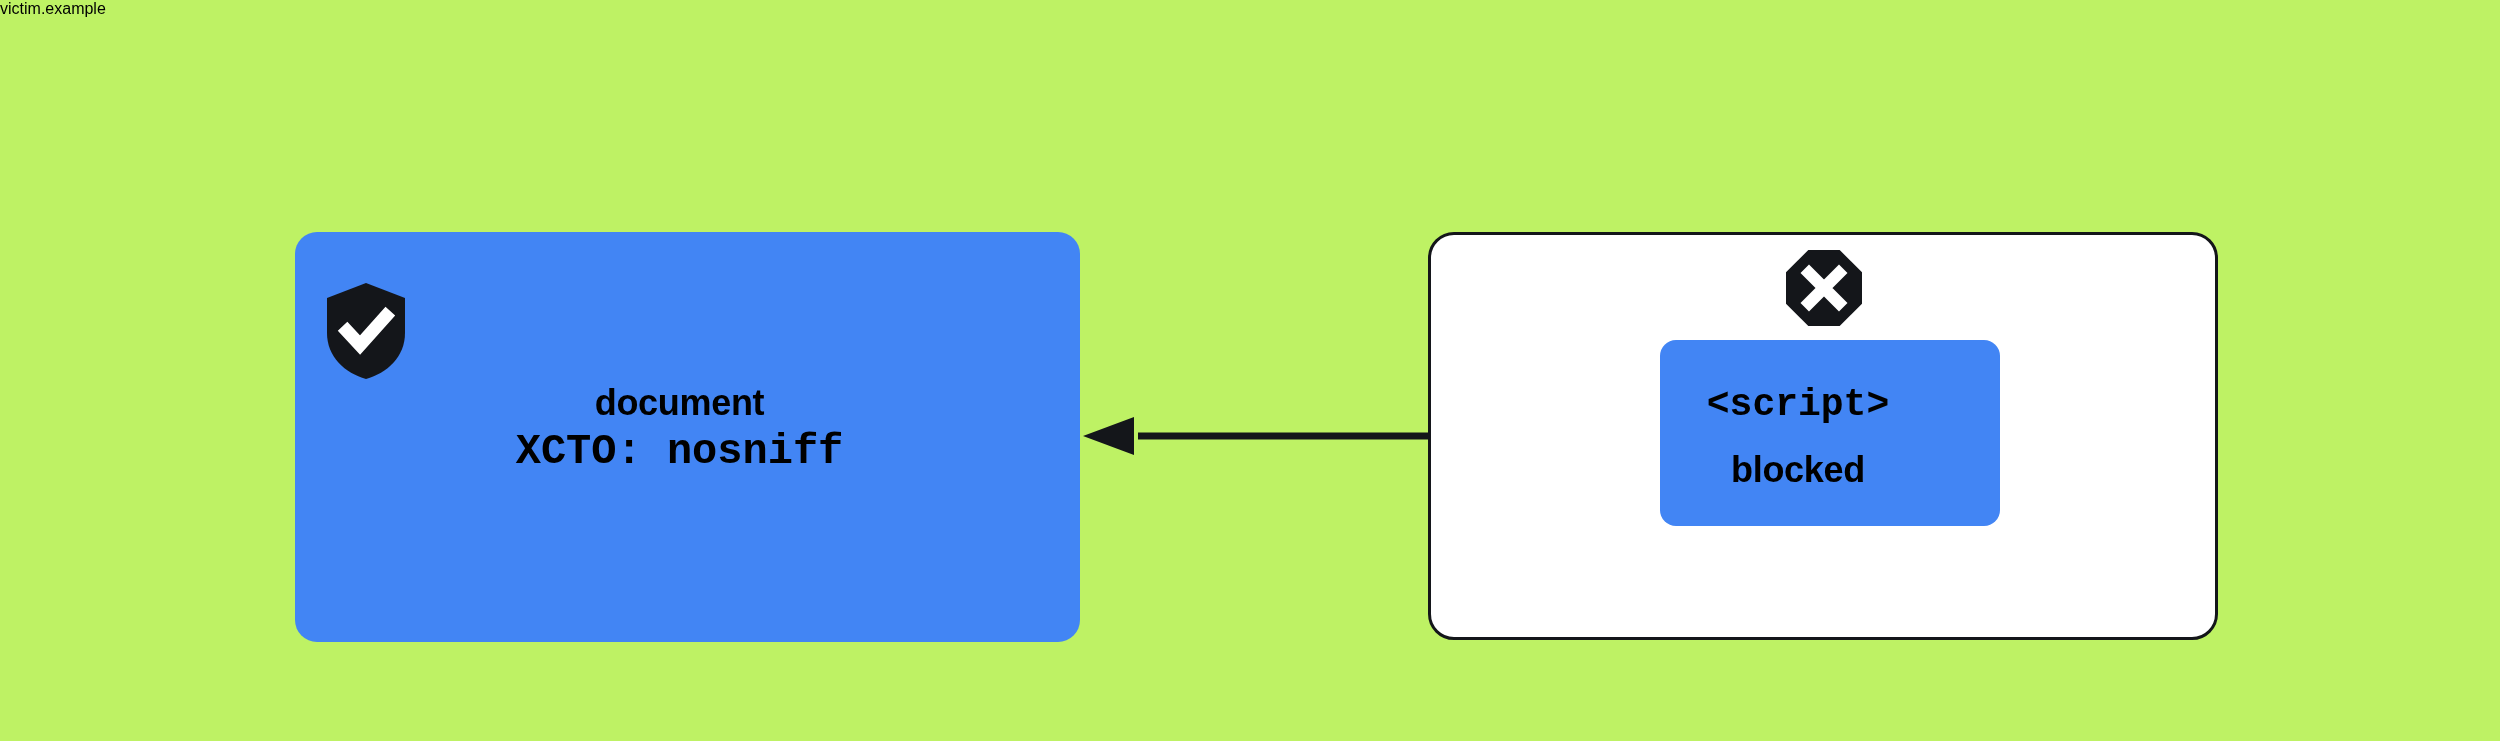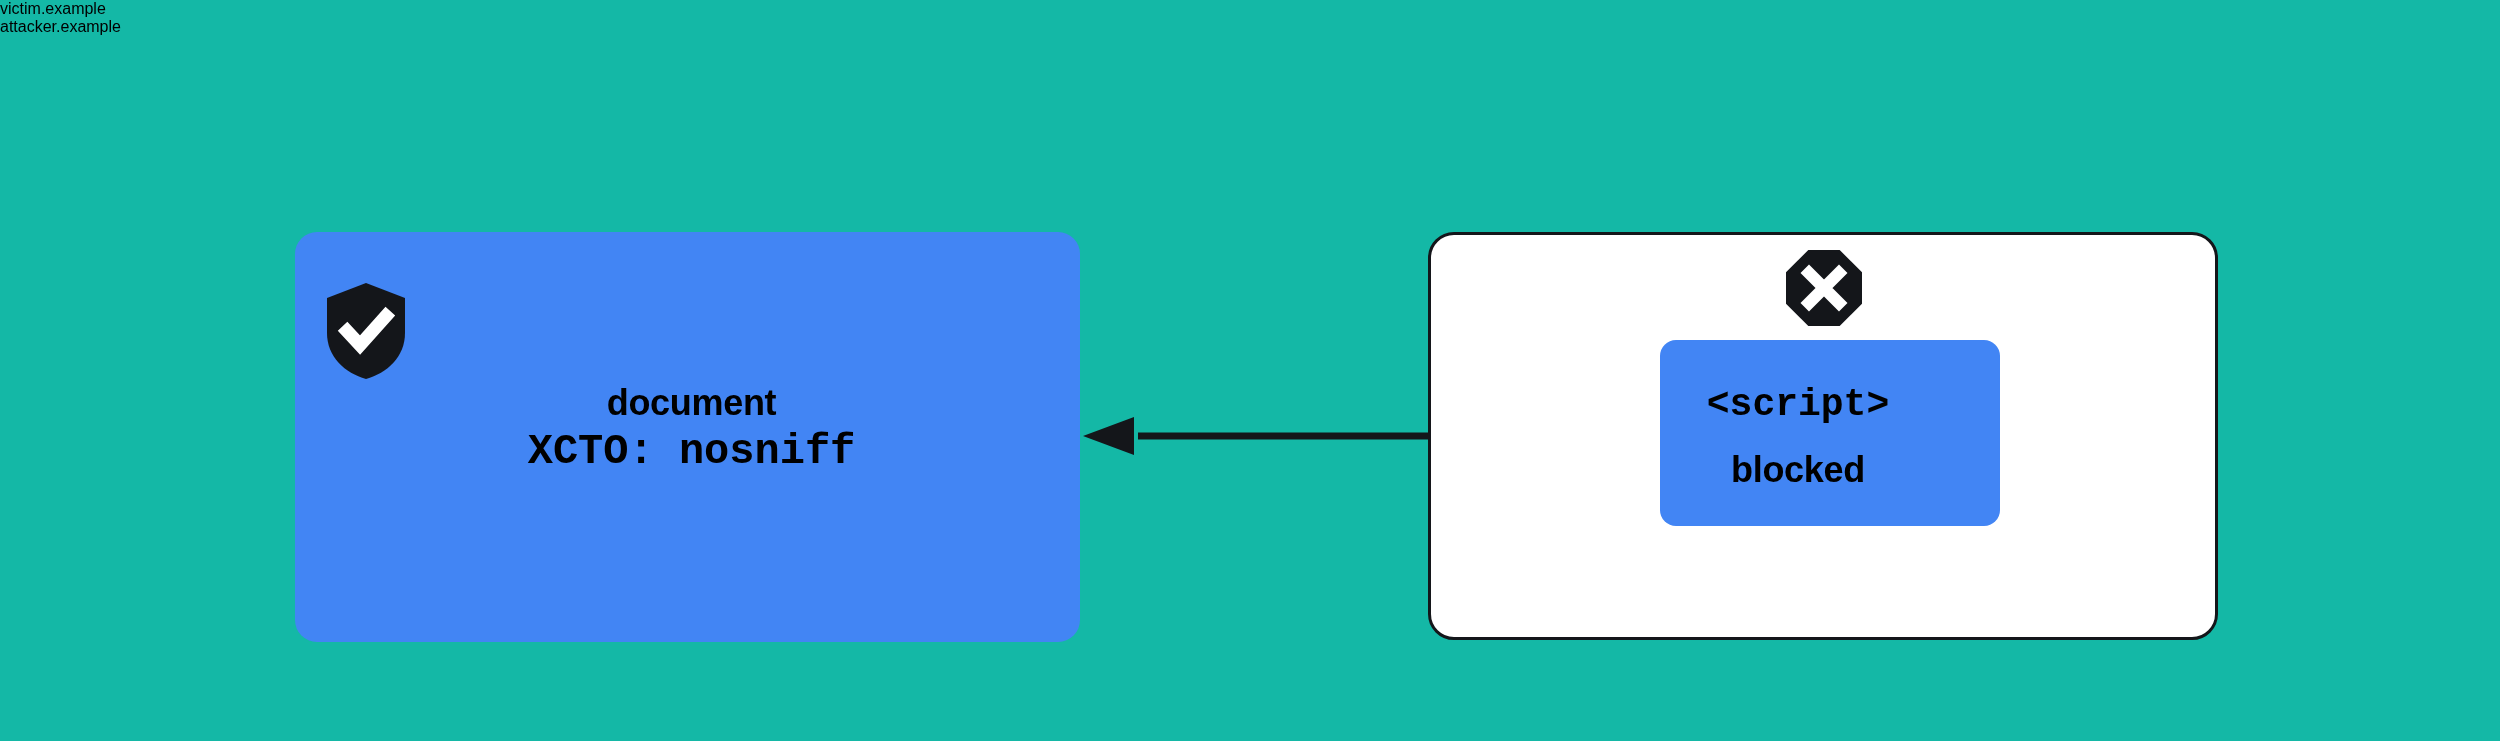--- a/index.html
+++ b/index.html
@@ -9,21 +9,21 @@
     background: #ffffff;
   }
   body {
     font-family: "Liberation Sans", sans-serif;
     -webkit-font-smoothing: antialiased;
   }
   #stage {
     position: relative;
     width: 2500px;
     height: 741px;
-    background: #14b8a6;
+    background: #bef264;
     overflow: hidden;
   }
   #victim-label   { left: 300px;  top: 166px; }
   #attacker-label { left: 1434px; top: 166px; }
 
   
   #victim-panel {
     position: absolute;
     left: 295px;
     top: 232px;
@@ -60,21 +60,21 @@
     position: absolute;
     left: 1786px;
     top: 250px;
     width: 76px;
     height: 76px;
   }
 
   
   #victim-text {
     position: absolute;
-    left: 299px;
+    left: 287px;
     top: 382px;
     width: 785px;
     text-align: center;
     color: #000000;
     line-height: 1.18;
   }
   #victim-text .sans {
     font-family: "Liberation Sans", sans-serif;
     font-weight: bold;
     font-size: 36px;
@@ -152,21 +152,20 @@
   <div id="victim-text">
     <span class="sans">document</span>
     <span class="mono">XCTO: nosniff</span>
   </div>
 
   <svg id="arrow-svg" viewBox="0 0 620 62">
     <line x1="620" y1="31" x2="78" y2="31" stroke="#14161a" stroke-width="7"></line>
     <polygon points="23,31 74,12 74,50" fill="#14161a"></polygon>
   </svg>
 
-  <div id="attacker-label">attacker.example</div>
 
   <div id="attacker-panel"></div>
 
   <div id="blocked-icon">
     <svg viewBox="0 0 76 76" width="76" height="76" aria-hidden="true">
       <polygon points="22.3,0 53.7,0 76,22.3 76,53.7 53.7,76 22.3,76 0,53.7 0,22.3" fill="#14161a"></polygon>
       <path d="M23 23 L53 53 M53 23 L23 53" stroke="#ffffff" stroke-width="12" stroke-linecap="square"></path>
     </svg>
   </div>
 

